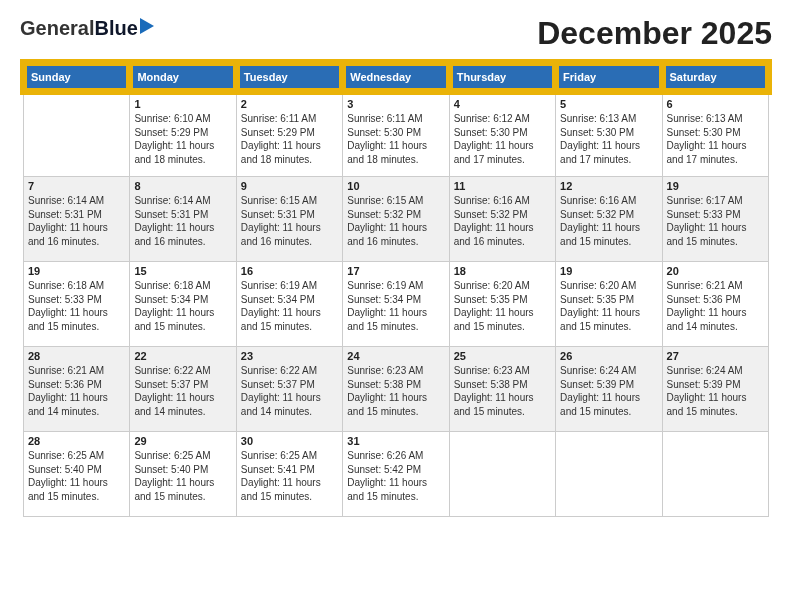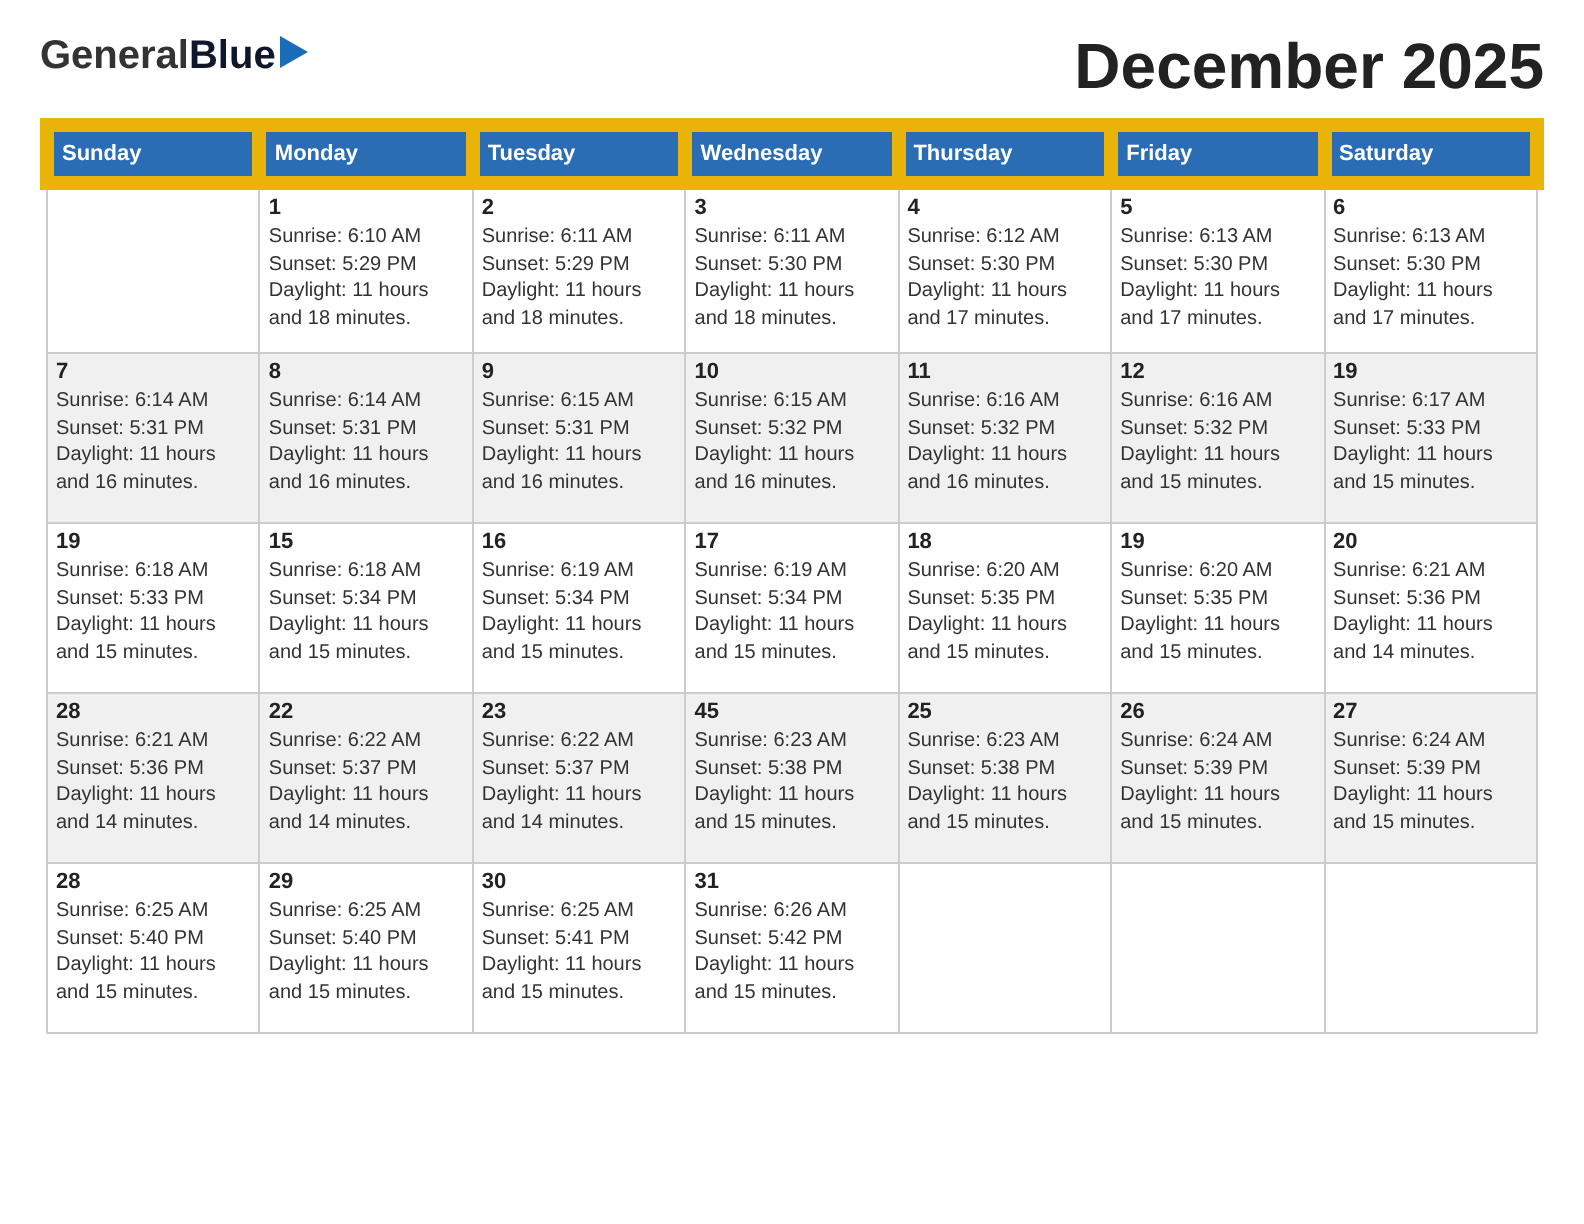--- a/index.html
+++ b/index.html
@@ -214,21 +214,21 @@
           </td>
           <td>
             <span class="day-num">22</span>
             <div class="day-info">Sunrise: 6:22 AM<br>Sunset: 5:37 PM<br>Daylight: 11 hours<br>and 14 minutes.</div>
           </td>
           <td>
             <span class="day-num">23</span>
             <div class="day-info">Sunrise: 6:22 AM<br>Sunset: 5:37 PM<br>Daylight: 11 hours<br>and 14 minutes.</div>
           </td>
           <td>
-            <span class="day-num">45</span>
+            <span class="day-num">24</span>
             <div class="day-info">Sunrise: 6:23 AM<br>Sunset: 5:38 PM<br>Daylight: 11 hours<br>and 15 minutes.</div>
           </td>
           <td>
             <span class="day-num">25</span>
             <div class="day-info">Sunrise: 6:23 AM<br>Sunset: 5:38 PM<br>Daylight: 11 hours<br>and 15 minutes.</div>
           </td>
           <td>
             <span class="day-num">26</span>
             <div class="day-info">Sunrise: 6:24 AM<br>Sunset: 5:39 PM<br>Daylight: 11 hours<br>and 15 minutes.</div>
           </td>

